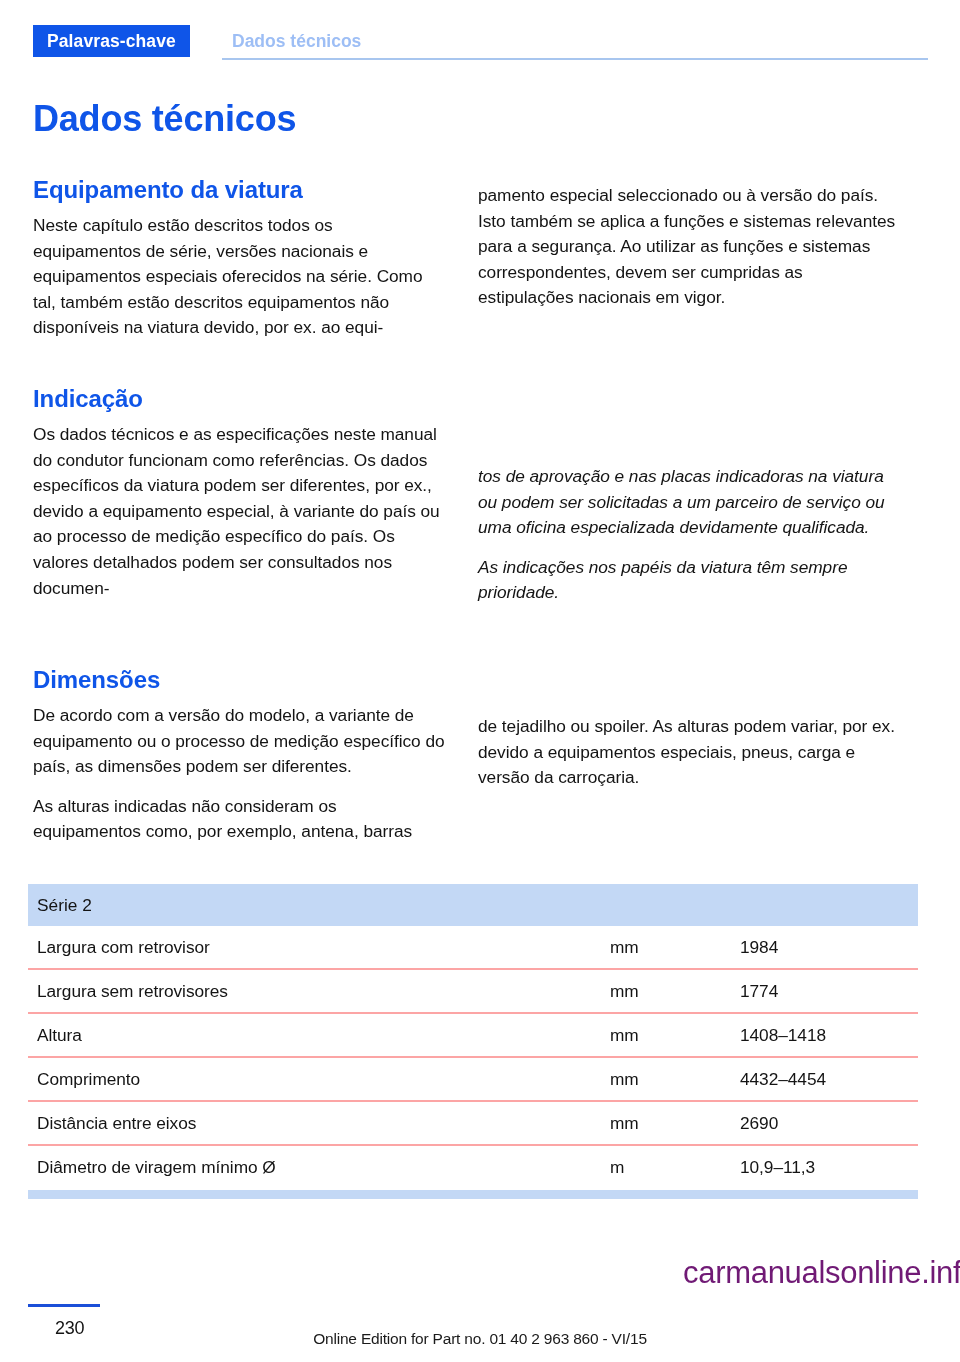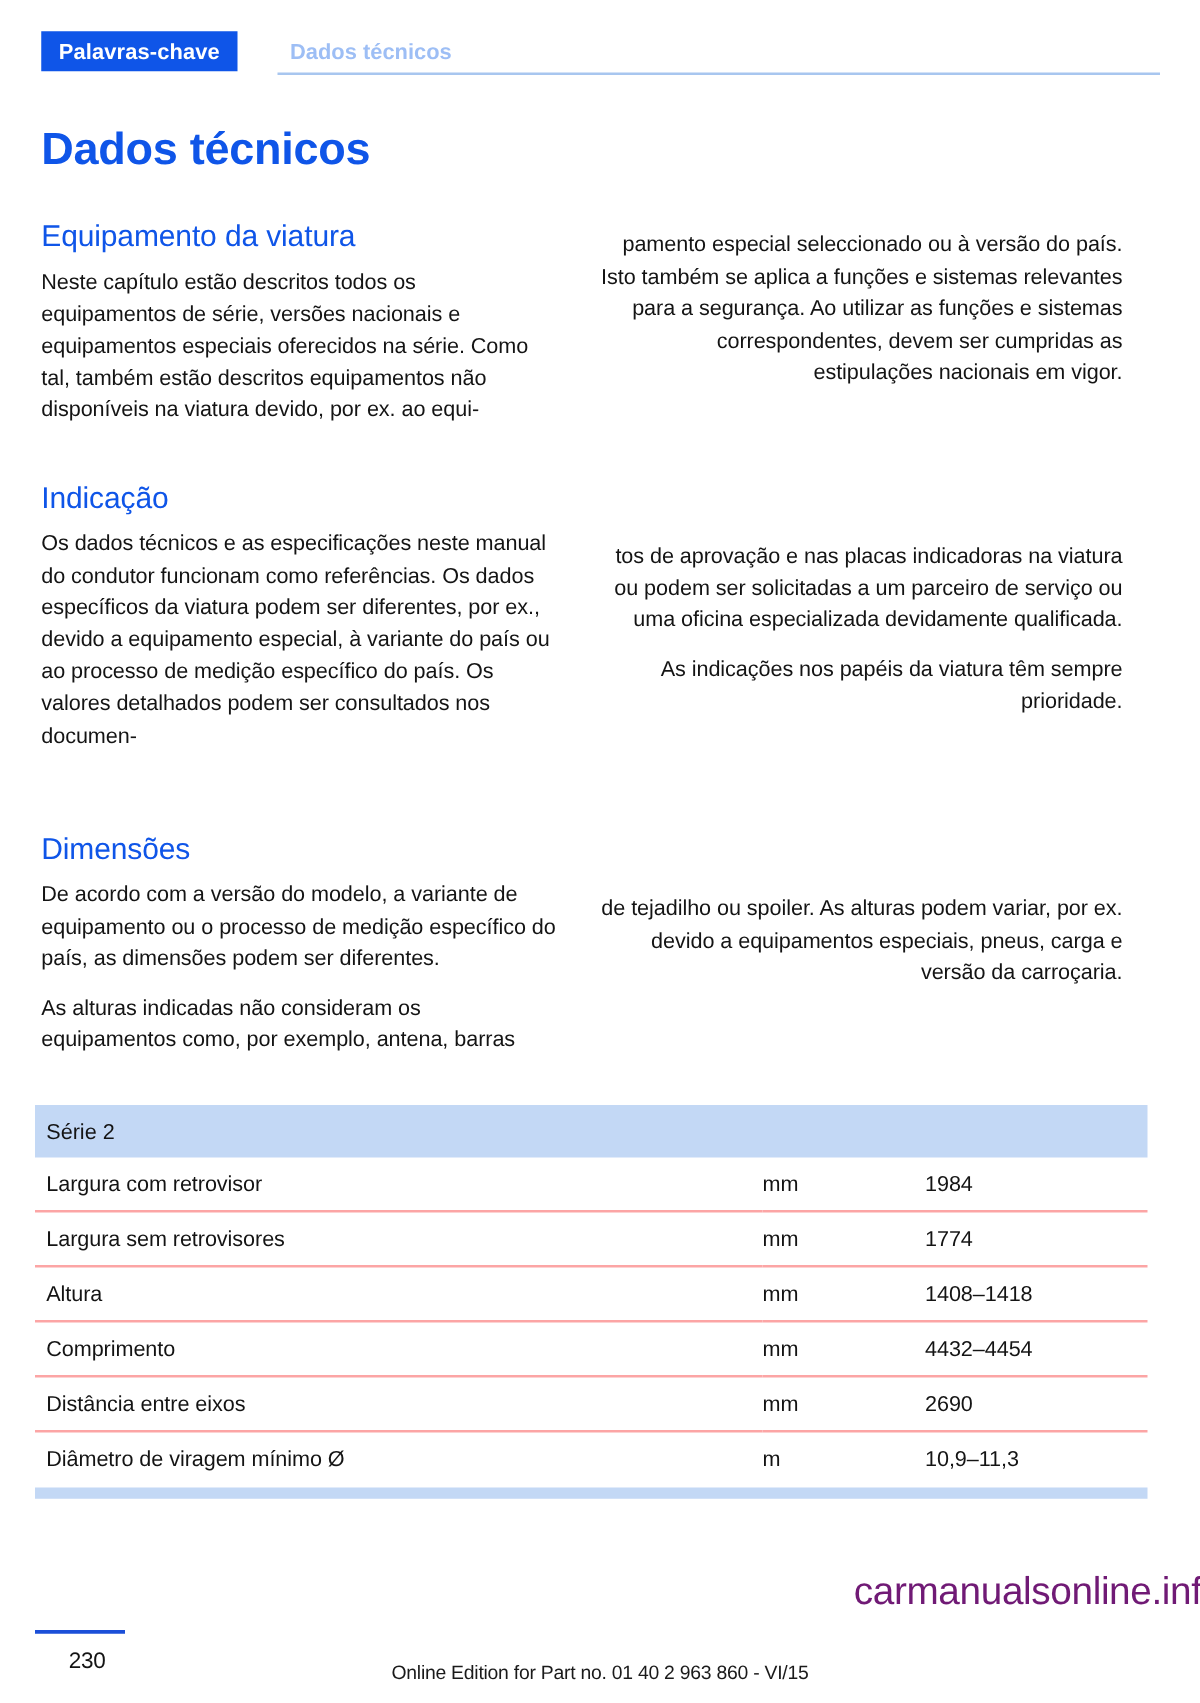--- a/index.html
+++ b/index.html
@@ -80,26 +80,25 @@
 
   .col-left {
     position: absolute;
     left: 33px;
     width: 412px;
   }
   .col-right {
     position: absolute;
     left: 478px;
     width: 420px;
-    text-align: right;
   }
 
   .h2 {
     font-size: 24px;
-    font-weight: normal;
+    font-weight: bold;
     color: #0f55e8;
     letter-spacing: -0.1px;
     margin: 0 0 9px 0;
     white-space: nowrap;
   }
   p.body {
     font-size: 17.3px;
     line-height: 25.6px;
     margin: 0 0 14px 0;
     color: #141414;
@@ -215,21 +214,21 @@
     <p class="body">Neste capítulo estão descritos todos os equipamentos de série, versões nacionais e equipamentos especiais oferecidos na série. Como tal, também estão descritos equipamentos não disponíveis na viatura devido, por ex. ao equi-</p>
   </div>
   <div class="col-right" style="top:183px;">
     <p class="body">pamento especial seleccionado ou à versão do país. Isto também se aplica a funções e sistemas relevantes para a segurança. Ao utilizar as funções e sistemas correspondentes, devem ser cumpridas as estipulações nacionais em vigor.</p>
   </div>
 
   <div class="col-left" style="top:385px;">
     <h2 class="h2">Indicação</h2>
     <p class="body">Os dados técnicos e as especificações neste manual do condutor funcionam como referências. Os dados específicos da viatura podem ser diferentes, por ex., devido a equipamento especial, à variante do país ou ao processo de medição específico do país. Os valores detalhados podem ser consultados nos documen-</p>
   </div>
-  <div class="col-right" style="top:432px;">
+  <div class="col-right" style="top:464px;font-style:italic;">
     <p class="body">tos de aprovação e nas placas indicadoras na viatura ou podem ser solicitadas a um parceiro de serviço ou uma oficina especializada devidamente qualificada.</p>
     <p class="body">As indicações nos papéis da viatura têm sempre prioridade.</p>
   </div>
 
   <div class="col-left" style="top:666px;">
     <h2 class="h2">Dimensões</h2>
     <p class="body">De acordo com a versão do modelo, a variante de equipamento ou o processo de medição específico do país, as dimensões podem ser diferentes.</p>
     <p class="body">As alturas indicadas não consideram os equipamentos como, por exemplo, antena, barras</p>
   </div>
   <div class="col-right" style="top:714px;">

